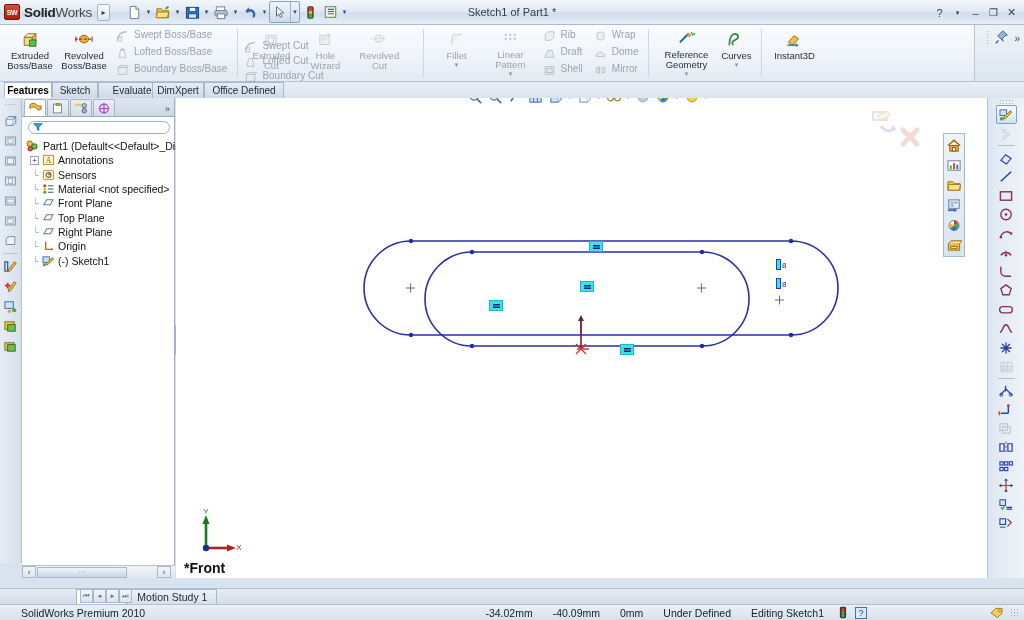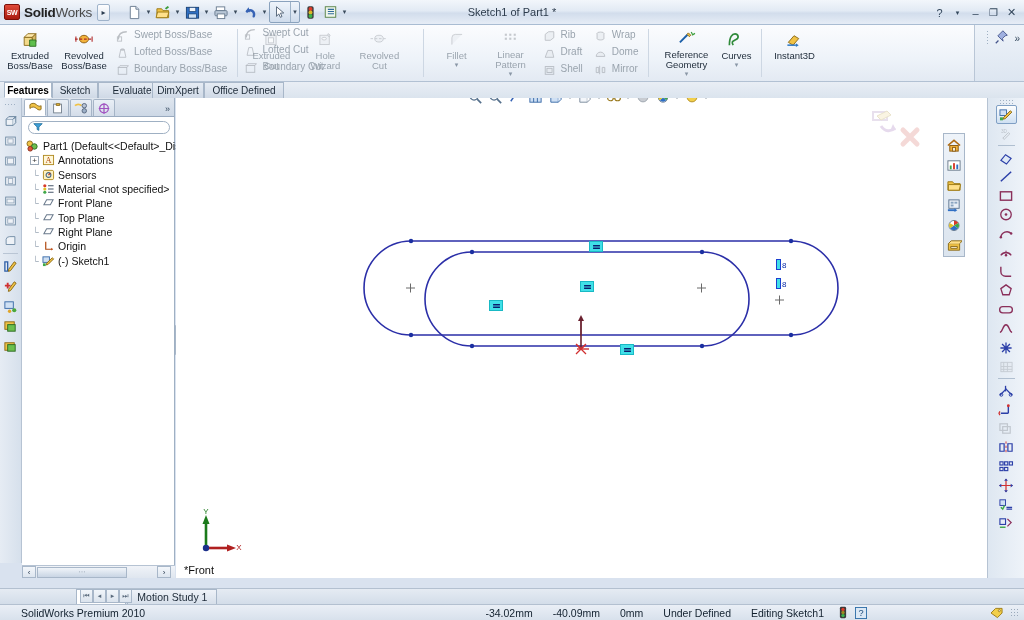--- a/index.html
+++ b/index.html
@@ -166,21 +166,21 @@
   .graphics {
     position:absolute;left:176px;top:98px;width:811px;height:480px;
     background:#ffffff; overflow:hidden;
   }
   .view-toolbar {
     position:absolute;left:290px;top:-12px;height:22px;display:flex;align-items:center;gap:1px;
   }
   .vt-btn { width:19px;height:19px;display:flex;align-items:center;justify-content:center; }
   .vt-drop { width:8px;height:19px;display:flex;align-items:center;justify-content:center;font-size:7px;color:#3a4a5c;}
   .view-label {
-    position:absolute;left:8px;bottom:2px;font-size:11px;font-weight:normal;color:#111;
+    position:absolute;left:8px;bottom:2px;font-size:14px;font-weight:bold;color:#111;
   }
   .triad { position:absolute;left:20px;bottom:22px;width:48px;height:48px; }
 
   .confirm-corner { position:absolute;right:60px;top:8px;width:60px;height:52px;opacity:.32; }
 
   
   .sketch-fly {
     position:absolute;right:22px;top:35px;width:22px;
     background:linear-gradient(to bottom,#eef3f9,#dbe4ee);
     border:1px solid #a8b7c9;display:flex;flex-direction:column;align-items:center;padding:1px 0;
@@ -417,21 +417,21 @@
               <svg width="20" height="17" viewBox="0 0 22 20" opacity=".45">
                 <ellipse cx="11" cy="9" rx="5" ry="4" fill="#e4e8ed" stroke="#8a8f96"></ellipse>
                 <path d="M1 9h20" stroke="#8a8f96" stroke-dasharray="3,2"></path>
               </svg>
             </div>
           <div class="lbl">Revolved</div>
           <div class="lbl">Cut</div>
         </div>
       </div>
 
-      <div class="rb-col" style="padding-top:2px;margin-left:-168px;margin-right:92px;">
+      <div class="rb-col" style="padding-top:2px;margin-left:-168px;margin-right:92px;margin-top:13px;">
         <div class="rb-item">
           <span class="ic">
               <svg width="13" height="12" viewBox="0 0 14 14">
                 <path d="M2 11c0-6 4-9 10-9" fill="none" stroke="#8a8f96" stroke-width="1.5"></path>
                 <rect x="1" y="8" width="5" height="5" fill="none" stroke="#8a8f96"></rect>
               </svg>
             </span>
           <span>Swept Cut</span>
         </div>
         <div class="rb-item">

